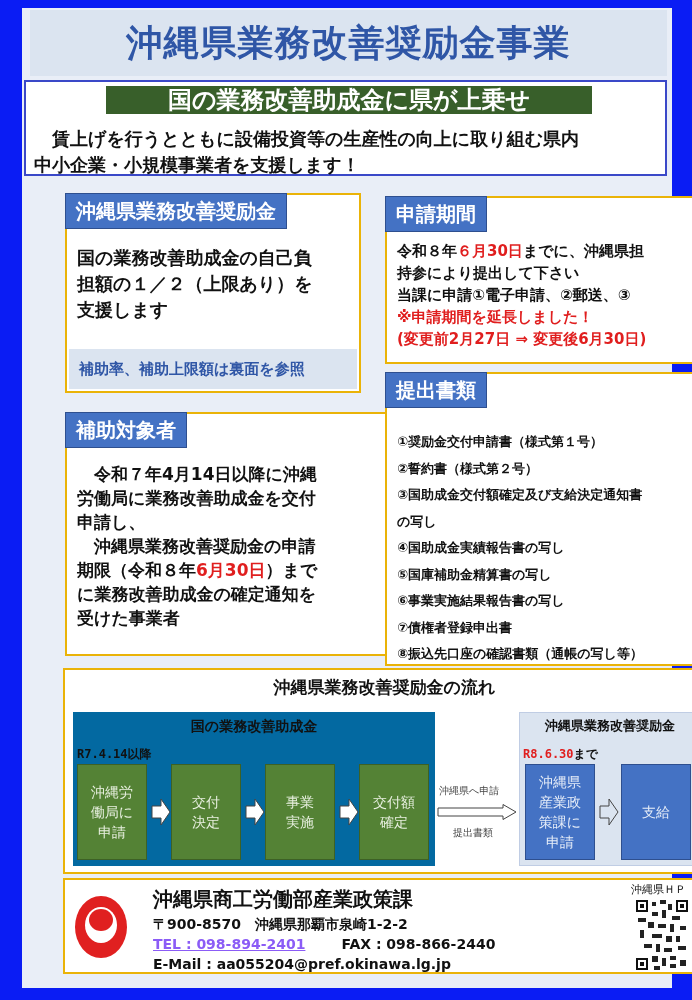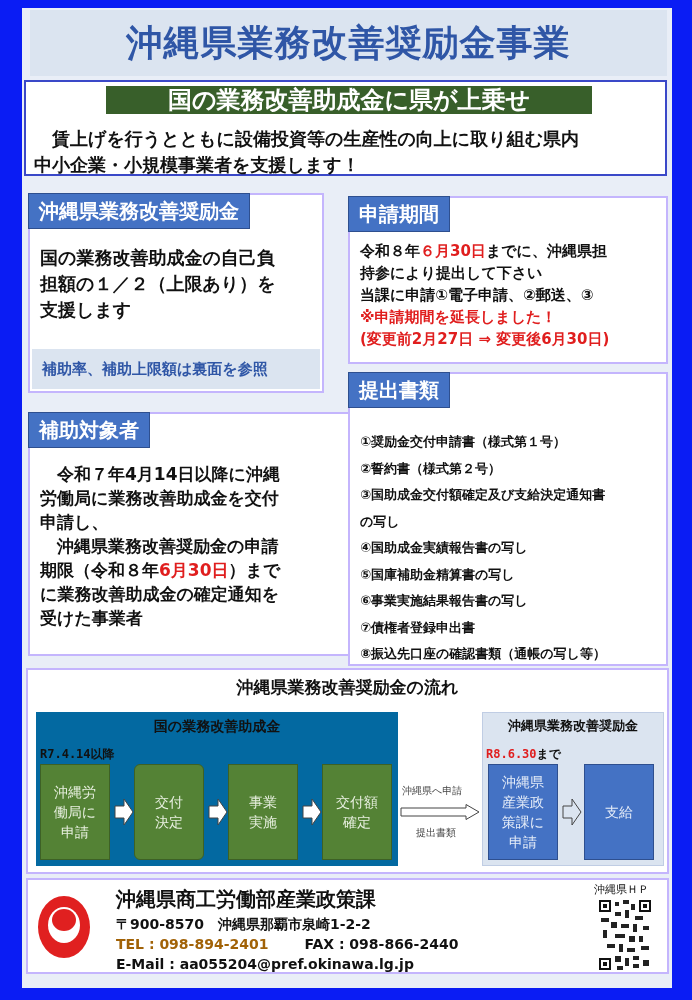--- a/index.html
+++ b/index.html
@@ -8,21 +8,21 @@
   .abs { position: absolute; }
   .page { position: absolute; left: 22px; top: 8px; width: 650px; height: 980px; background: #e9eef7; }
 
   .title-band { left: 30px; top: 10px; width: 637px; height: 66px; background: #dbe4f0; display:flex; align-items:center; justify-content:center; }
   .title-band span { font-size: 36px; font-weight: bold; color: #2f56a6; letter-spacing: 1px; }
 
   .intro { left: 24px; top: 80px; width: 643px; height: 96px; background:#fff; border: 2px solid #3a48c8; }
   .intro .tag { position:absolute; left: 80px; top: 4px; width: 486px; height: 28px; background:#385f2a; color:#fff; font-size: 24px; font-weight:bold; display:flex; align-items:center; justify-content:center; }
   .intro .txt { position:absolute; left: 8px; top: 44px; width: 630px; font-size: 18px; font-weight:bold; line-height: 26px; }
 
-  .box { background:#fff; border: 2px solid #c4b5fd; }
+  .box { background:#fff; border: 2px solid #eab308; margin-left: 37px; }
   .hdr { position:absolute; left:-2px; top:-2px; background:#4472c4; color:#fff; font-size: 20px; font-weight:bold; padding: 0 10px; height: 36px; display:flex; align-items:center; border: 1px solid #2e4f8f; }
 
   .b1 { left: 28px; top: 193px; width: 296px; height: 200px; }
   .b1 .body { position:absolute; left: 10px; top: 50px; font-size: 18px; font-weight:bold; line-height: 26px; width: 280px; }
   .b1 .note { position:absolute; left: 2px; bottom: 2px; width: 288px; height: 40px; background:#dbe4f0; color:#2f56a6; font-size: 15px; font-weight:bold; display:flex; align-items:center; padding-left: 10px; }
 
   .b2 { left: 348px; top: 196px; width: 320px; height: 168px; }
   .b2 .body { position:absolute; left: 10px; top: 42px; font-size: 15px; font-weight:bold; line-height: 22px; width: 306px; }
   .red { color: #e01e1e; }
 
@@ -42,21 +42,21 @@
   .step { position:absolute; color:#e8f0e0; font-size: 14px; text-align:center; display:flex; align-items:center; justify-content:center; line-height: 20px; }
   .gstep { background:#548235; border:1px solid #3d6125; width: 70px; height: 96px; top: 94px; }
   .bstep { background:#4472c4; border:1px solid #2e4f8f; color:#e6edf8; width: 70px; height: 96px; top: 94px; }
   .date-lbl { position:absolute; font-size: 12px; font-weight:bold; top: 76px; font-family: "DejaVu Sans Mono", monospace; }
   .arr { position:absolute; top: 128px; width: 20px; height: 28px; }
   .side-lbl { position:absolute; font-size: 10px; color:#444; }
 
   .footer { left: 26px; top: 878px; width: 643px; height: 96px; }
   .footer .org { position:absolute; left: 88px; top: 6px; font-size: 20px; font-weight:bold; }
   .footer .ln { position:absolute; left: 88px; font-size: 14px; font-weight:bold; }
-  .footer .tel { color:#a16207; }
+  .footer .tel { color:#8b5cf6; text-decoration: underline; }
   .qr-lbl { position:absolute; right: 18px; top: 2px; font-size: 11px; }
   .qr { position:absolute; right: 16px; top: 20px; width: 52px; height: 70px; }
 </style>
 </head>
 <body>
 
 <div class="page"></div>
 
 <div class="abs title-band">
   <span>沖縄県業務改善奨励金事業</span>
@@ -124,21 +124,21 @@
   <div class="gpanel">
     <div class="pt">国の業務改善助成金</div>
   </div>
   <div class="date-lbl" style="left:12px;">R7.4.14以降</div>
   <div class="step gstep" style="left:12px;white-space:pre-line;">沖縄労
 働局に
 申請</div>
   <svg class="arr" style="left:86px;" viewBox="0 0 20 28">
       <path d="M1 8 H10 V1 L19 14 L10 27 V20 H1 Z" fill="#fff" stroke="#444" stroke-width="1"></path>
     </svg>
-  <div class="step gstep" style="left:106px;white-space:pre-line;border-radius:6px;">交付
+  <div class="step gstep" style="left:106px;white-space:pre-line;">交付
 決定</div>
   <svg class="arr" style="left:180px;" viewBox="0 0 20 28">
       <path d="M1 8 H10 V1 L19 14 L10 27 V20 H1 Z" fill="#fff" stroke="#444" stroke-width="1"></path>
     </svg>
   <div class="step gstep" style="left:200px;white-space:pre-line;">事業
 実施</div>
   <svg class="arr" style="left:274px;" viewBox="0 0 20 28">
       <path d="M1 8 H10 V1 L19 14 L10 27 V20 H1 Z" fill="#fff" stroke="#444" stroke-width="1"></path>
     </svg>
   <div class="step gstep" style="left:294px;white-space:pre-line;">交付額

